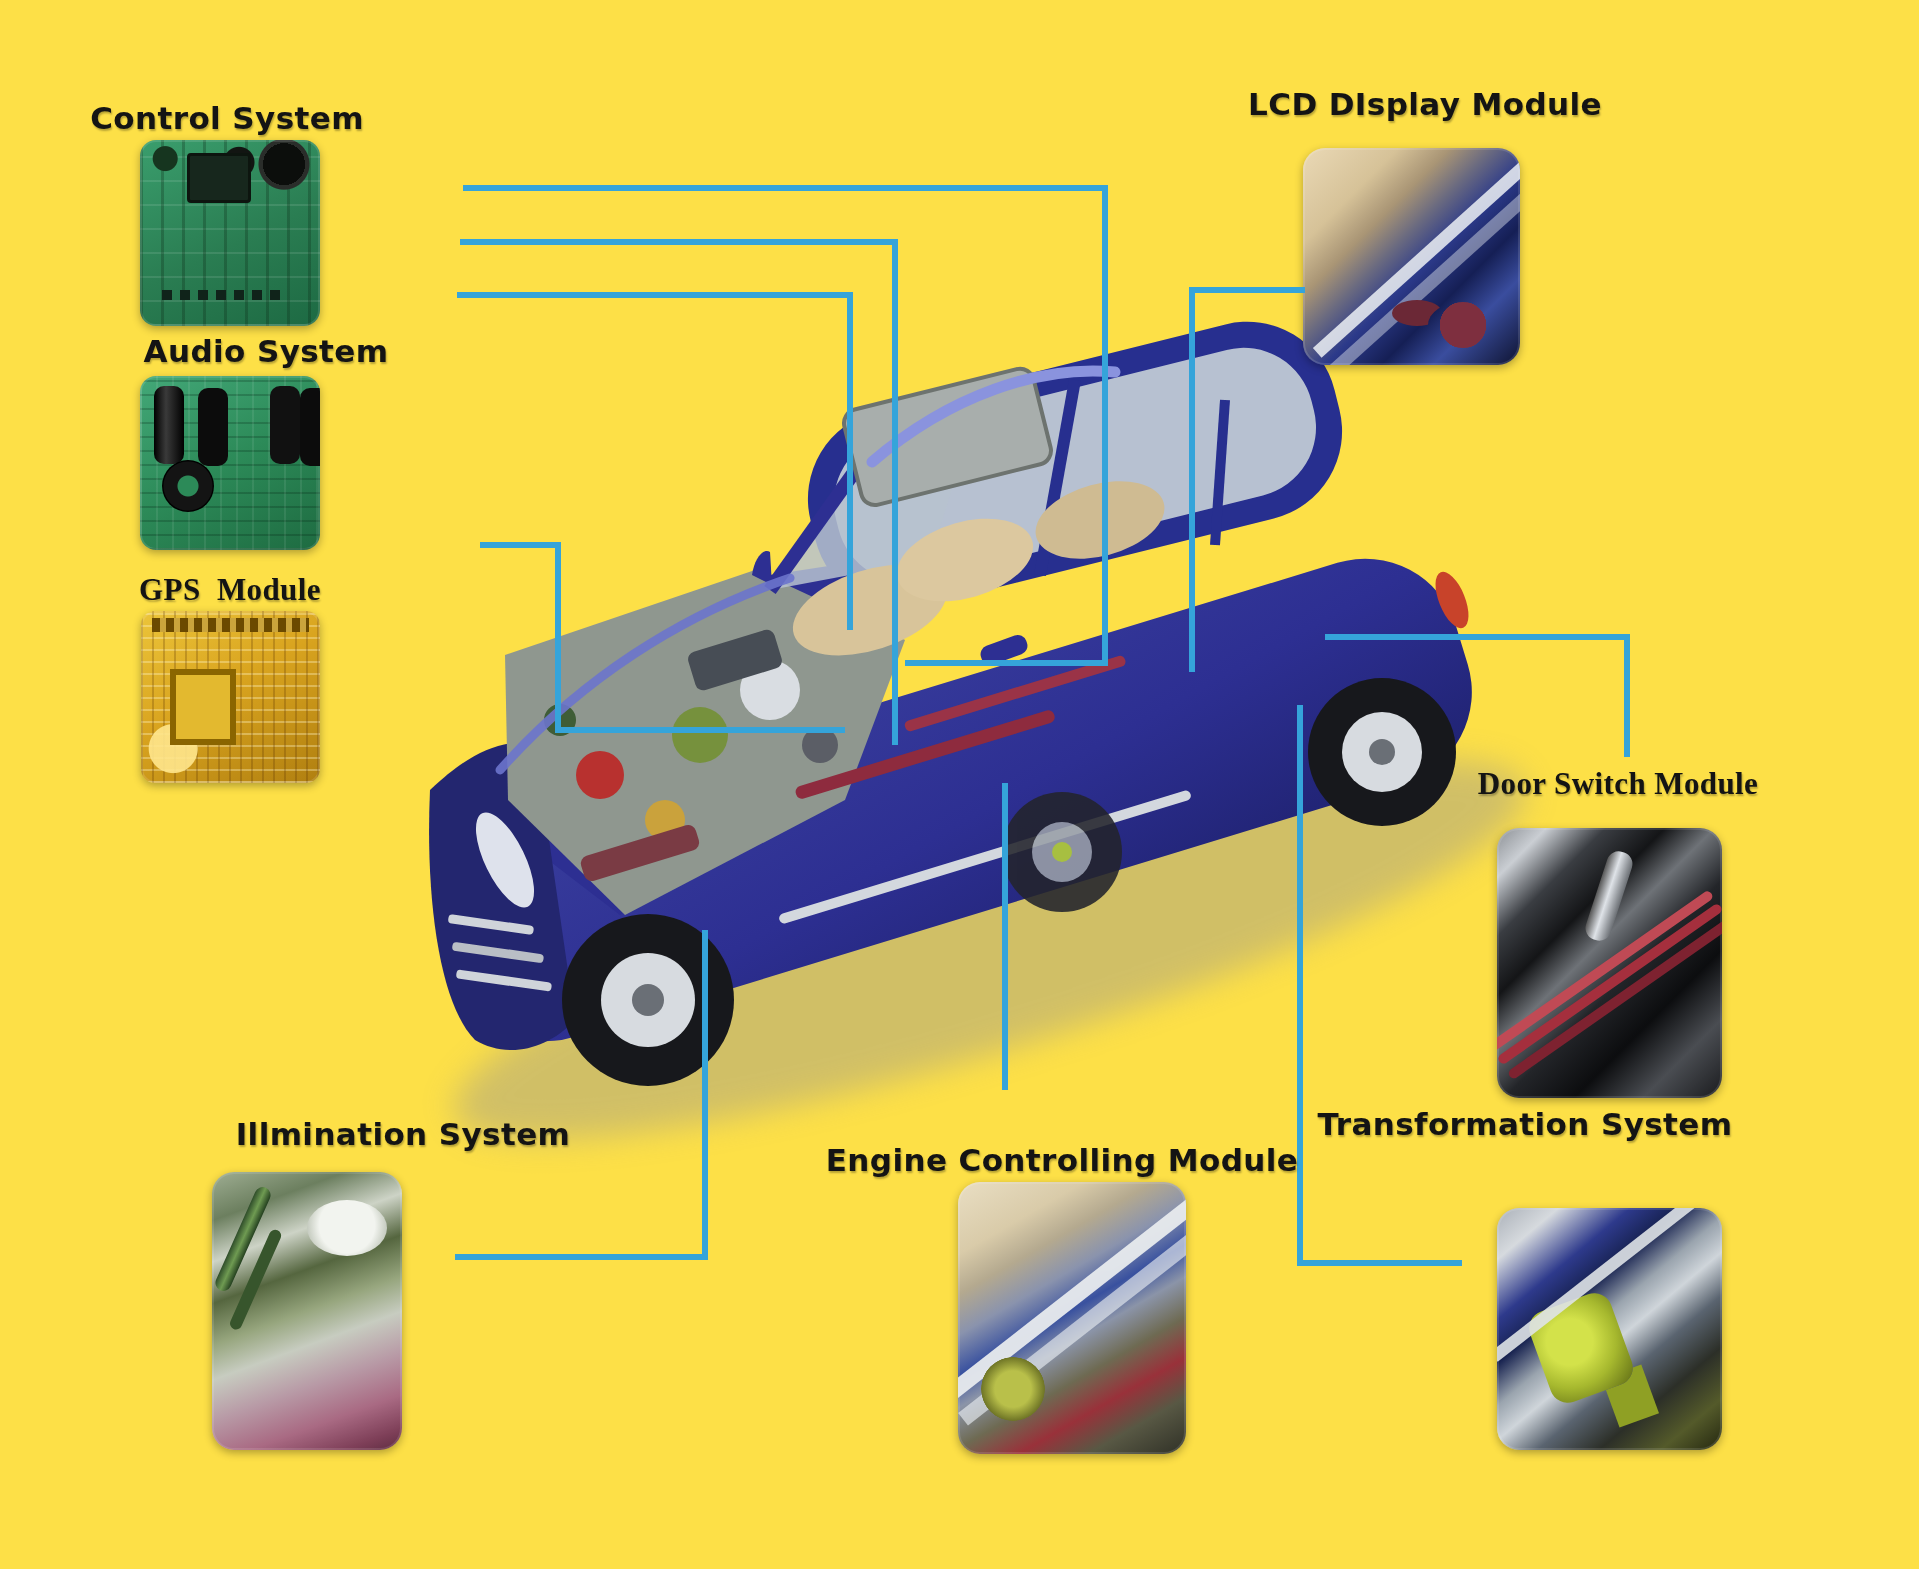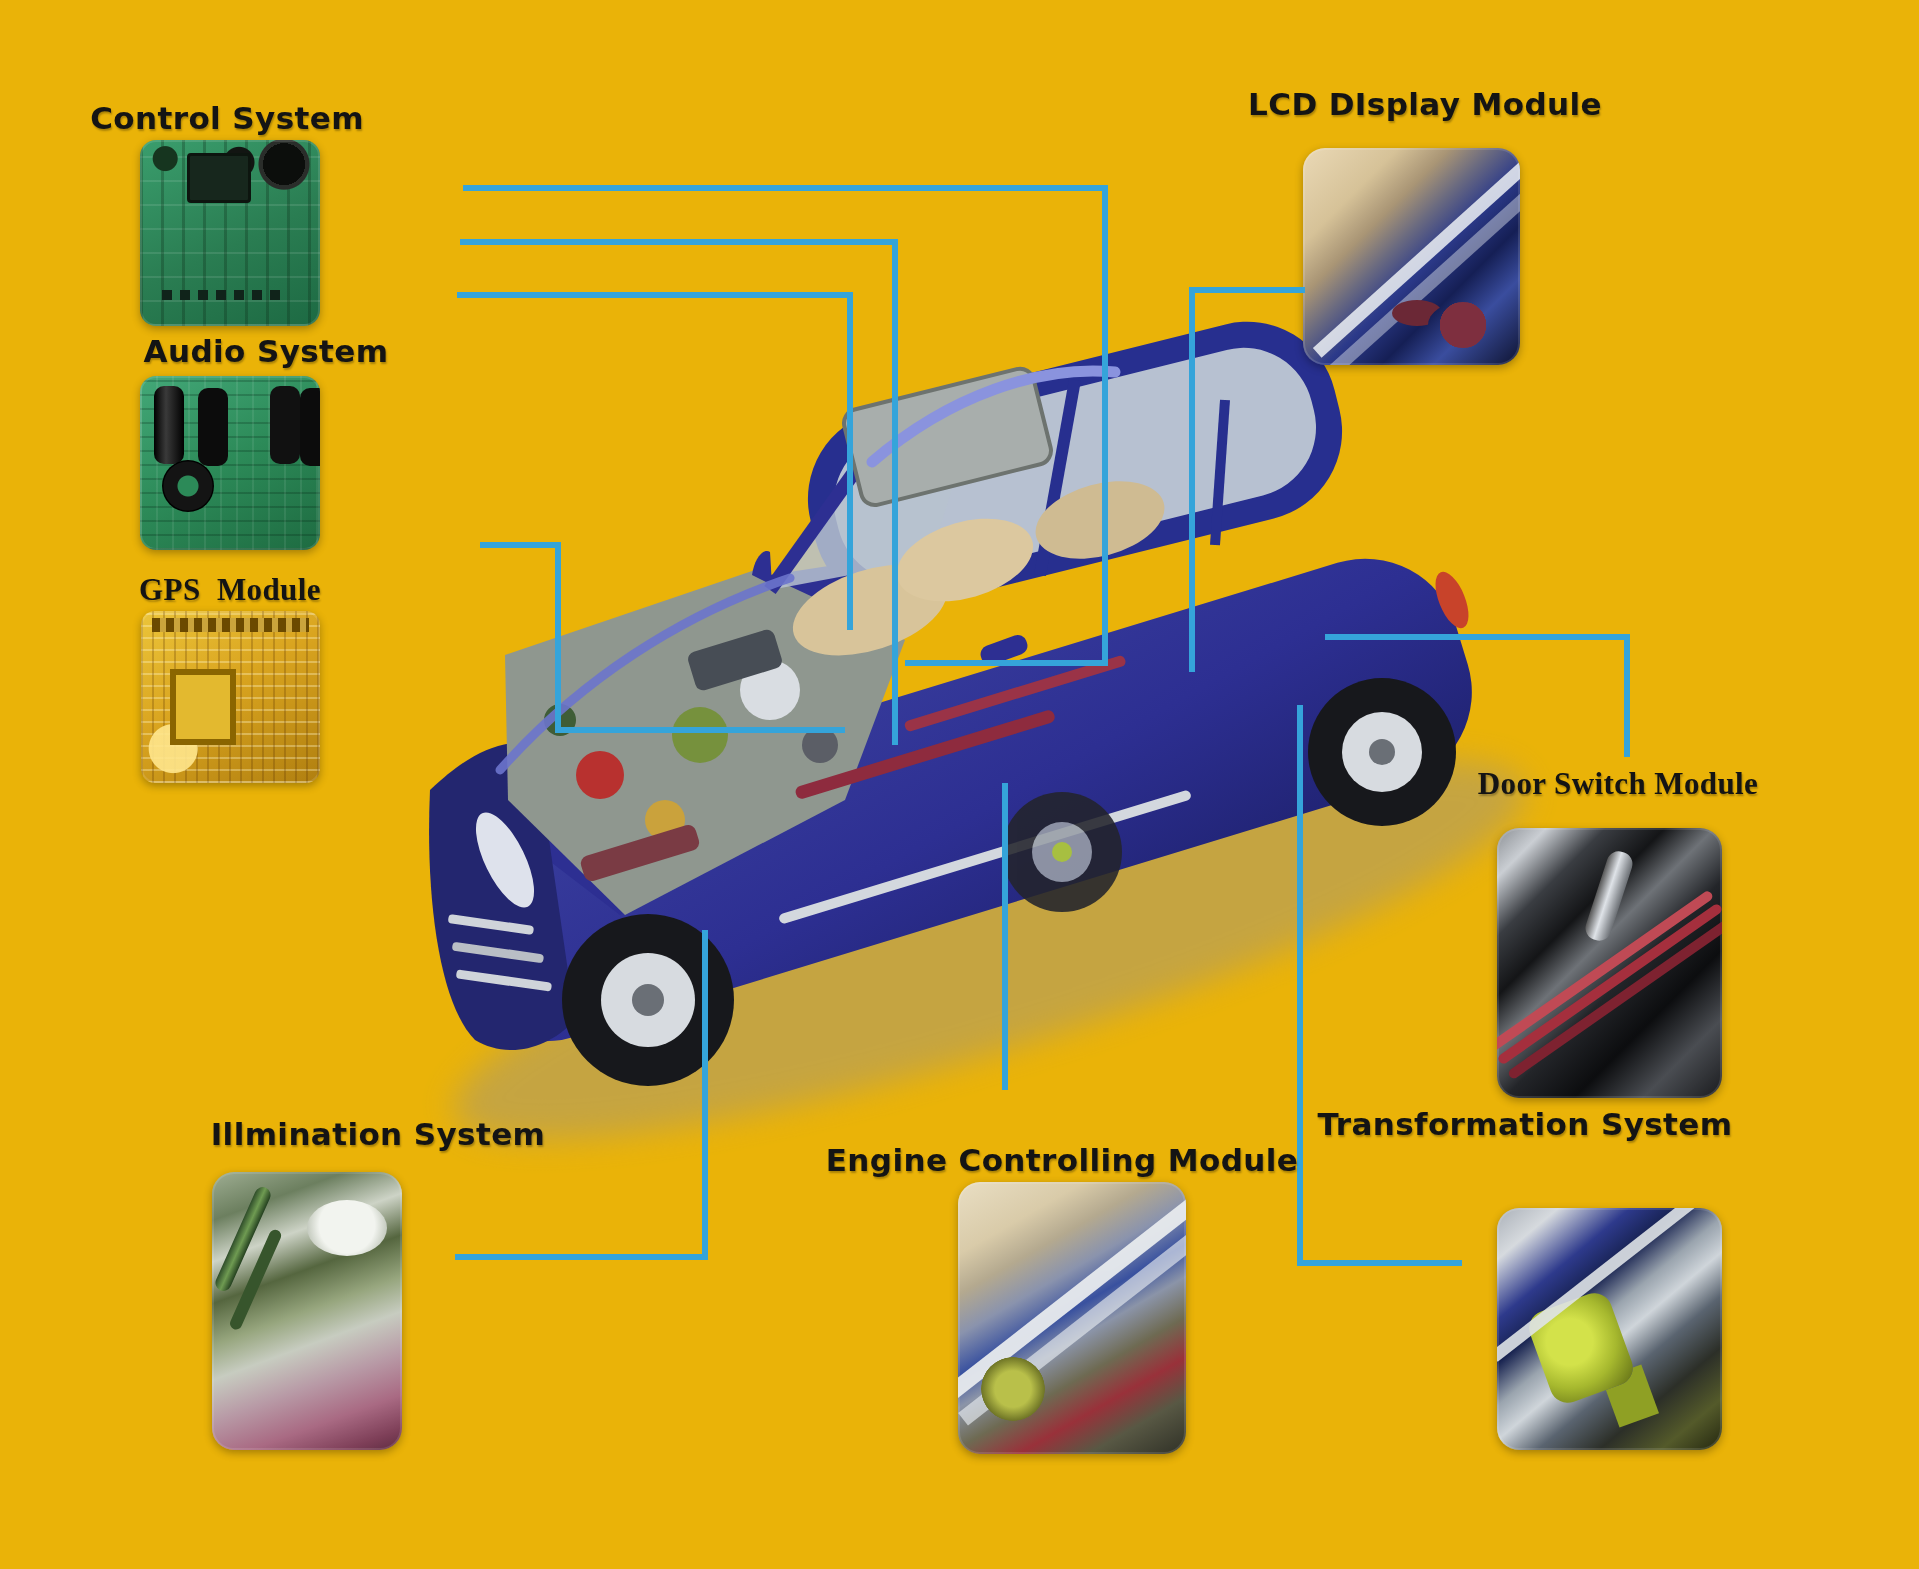--- a/index.html
+++ b/index.html
@@ -1,36 +1,36 @@
 <!DOCTYPE html>
 <html><head>
 <meta charset="utf-8">
 <style>
   html,body{margin:0;padding:0;background:#fff;}
   .canvas{
     position:relative; width:1919px; height:1569px; overflow:hidden;
-    background:#eab308;
+    background:#fde047;
     font-family:"DejaVu Sans", sans-serif;
   }
   svg.layer{position:absolute; left:0; top:0; width:1919px; height:1569px;}
 
   
   .label{
     position:absolute; transform:translateX(-50%);
     font:700 31px "DejaVu Sans", sans-serif;
     color:#141414; letter-spacing:.4px; white-space:pre;
     text-shadow:1px 2px 2px rgba(0,0,0,.28);
     z-index:30;
   }
   #lb-control{left:227px; top:100px;}
   #lb-audio{left:228px; top:333px;margin-left:38px;}
   #lb-gps{left:230px; top:572px;font-family:Liberation Serif, serif;}
   #lb-lcd{left:1425px; top:86px;}
   #lb-door{left:1618px; top:766px;font-family:Liberation Serif, serif;}
-  #lb-illum{left:378px; top:1116px;}
+  #lb-illum{left:403px; top:1116px;}
   #lb-engine{left:1062px; top:1106px;margin-top:36px;}
   #lb-transform{left:1525px; top:1106px;}
 
   
   .tile{
     position:absolute; border-radius:18px; overflow:hidden; z-index:20;
     box-shadow:0 3px 8px rgba(0,0,0,.30), inset 0 0 0 2px rgba(255,255,255,.12);
   }
   .tile::before,.tile::after{content:""; position:absolute;}
 

